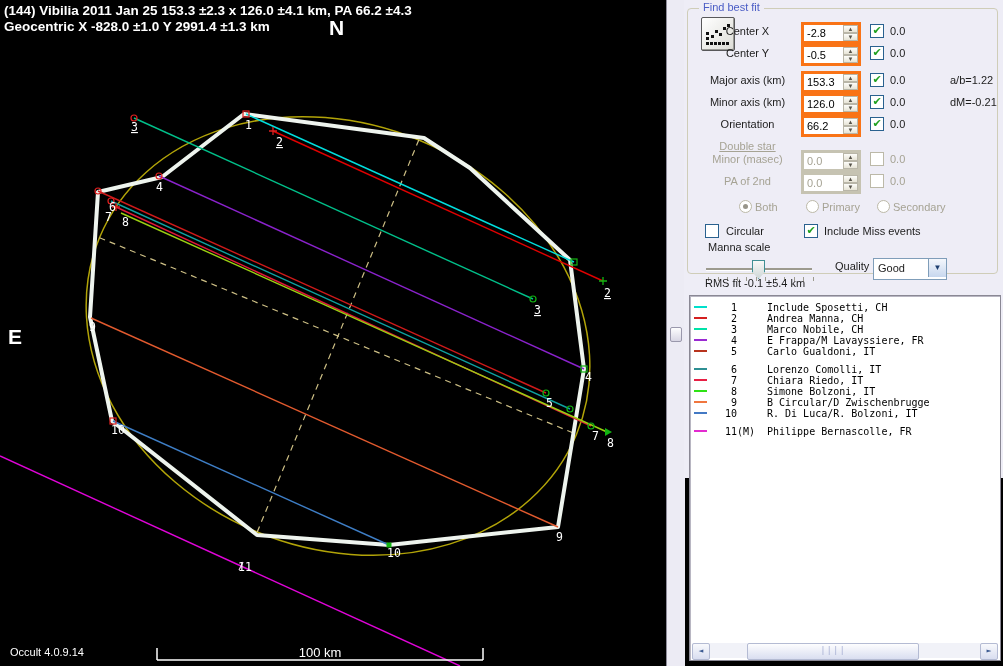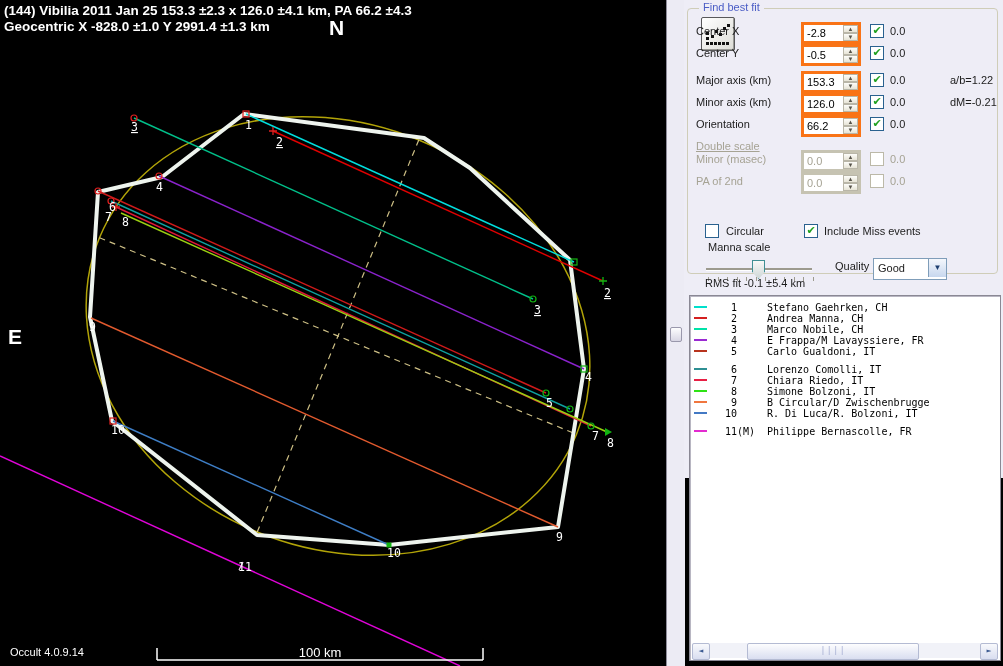--- a/index.html
+++ b/index.html
@@ -23,21 +23,21 @@
     background:#eeedf6;font-size:11px;color:#1c1c1c;}
   .group{position:absolute;left:3px;top:8px;width:309px;height:264px;
     border:1px solid #cfcdb8;border-radius:4px;}
   .group-title{position:absolute;top:-8px;left:11px;background:#eeedf6;
     padding:0 4px;color:#4a5cc5;}
   .icon-btn{position:absolute;left:13px;top:8px;width:32px;height:32px;
     background:linear-gradient(135deg,#ffffff,#dcdcd6);border:1px solid #58585a;
     border-radius:2px;box-shadow:inset -1px -1px 0 #9a9a96;}
   .icon-btn i{position:absolute;width:3px;height:3px;background:#111;}
   .frow{position:absolute;left:0;height:18px;width:309px;}
-  .flabel{position:absolute;left:8px;top:3px;width:103px;text-align:left;}
+  .flabel{position:absolute;left:8px;top:3px;width:103px;text-align:center;}
   .fedit{position:absolute;left:113px;top:0;width:54px;height:16px;
     border:3px solid #f97316;background:#fff;}
   .fedit input{position:absolute;left:0;top:0;width:37px;height:14px;border:0;
     padding:1px 0 0 3px;font:11px "Liberation Sans",sans-serif;background:transparent;outline:none;}
   .spin{position:absolute;right:0;top:0;width:15px;height:16px;display:flex;flex-direction:column;}
   .spin b{flex:1;border:1px solid #b9b6a8;background:linear-gradient(#fdfdfa,#e7e4d6);
     font-size:6px;line-height:6px;color:#56534a;text-align:center;font-weight:normal;}
   .chk{position:absolute;left:182px;top:2px;width:12px;height:12px;background:#fff;
     border:1px solid #29618f;font:bold 11px "DejaVu Sans",sans-serif;color:#21a121;
     line-height:11px;text-align:center;}
@@ -231,21 +231,21 @@
             <b>▲</b>
             <b>▼</b>
           </span>
       </span>
       <span class="chk">✔</span>
       <span class="ferr">0.0</span>
     </div>
 
     
     <div class="frow" style="top:128px">
-      <span class="flabel gray dslabel">Double scale</span>
+      <span class="flabel gray dslabel">Double star</span>
     </div>
     <div class="frow" style="top:141px">
       <span class="flabel gray">Minor (masec)</span>
       <span class="fedit" style="border-color:#c6c3b2">
         <input class="gray" disabled="" value="0.0" style="">
         <span class="spin">
             <b class="gray">▲</b>
             <b class="gray">▼</b>
           </span>
       </span>
@@ -256,20 +256,28 @@
       <span class="flabel gray">PA of 2nd</span>
       <span class="fedit" style="border-color:#c6c3b2">
         <input class="gray" disabled="" value="0.0" style="">
         <span class="spin">
             <b class="gray">▲</b>
             <b class="gray">▼</b>
           </span>
       </span>
       <span class="chk off dis">✔</span>
       <span class="ferr gray">0.0</span>
+    </div>
+    <div class="frow" style="top:190px">
+      <span class="radio sel" style="left:51px"></span>
+      <span class="gray" style="position:absolute;left:67px;top:2px">Both</span>
+      <span class="radio" style="left:118px"></span>
+      <span class="gray" style="position:absolute;left:134px;top:2px">Primary</span>
+      <span class="radio" style="left:189px"></span>
+      <span class="gray" style="position:absolute;left:205px;top:2px">Secondary</span>
     </div>
 
     
     <div class="frow" style="top:213px">
       <span class="chk off" style="left:17px">✔</span>
       <span style="position:absolute;left:38px;top:3px">Circular</span>
       <span class="chk" style="left:116px">✔</span>
       <span style="position:absolute;left:136px;top:3px">Include Miss events</span>
     </div>
 
@@ -286,21 +294,21 @@
   </div>
 
   <div class="rms">RMS fit -0.1 ±5.4 km</div>
 
   <div class="listbox">
     <div id="obs-rows" style="position:absolute;left:0;top:6px;right:0">
         <div class="obs-row">
           <span class="obs-dash" style="background:#00e0cc"></span>
           <span class="obs-num">1</span>
           <span class="obs-suffix"></span>
-          <span class="obs-name">Stefano Gaehrken, CH</span>
+          <span class="obs-name">Include Sposetti, CH</span>
         </div>
         <div class="obs-row">
           <span class="obs-dash" style="background:#d42020"></span>
           <span class="obs-num">2</span>
           <span class="obs-suffix"></span>
           <span class="obs-name">Andrea Manna, CH</span>
         </div>
         <div class="obs-row">
           <span class="obs-dash" style="background:#00e2a8"></span>
           <span class="obs-num">3</span>

